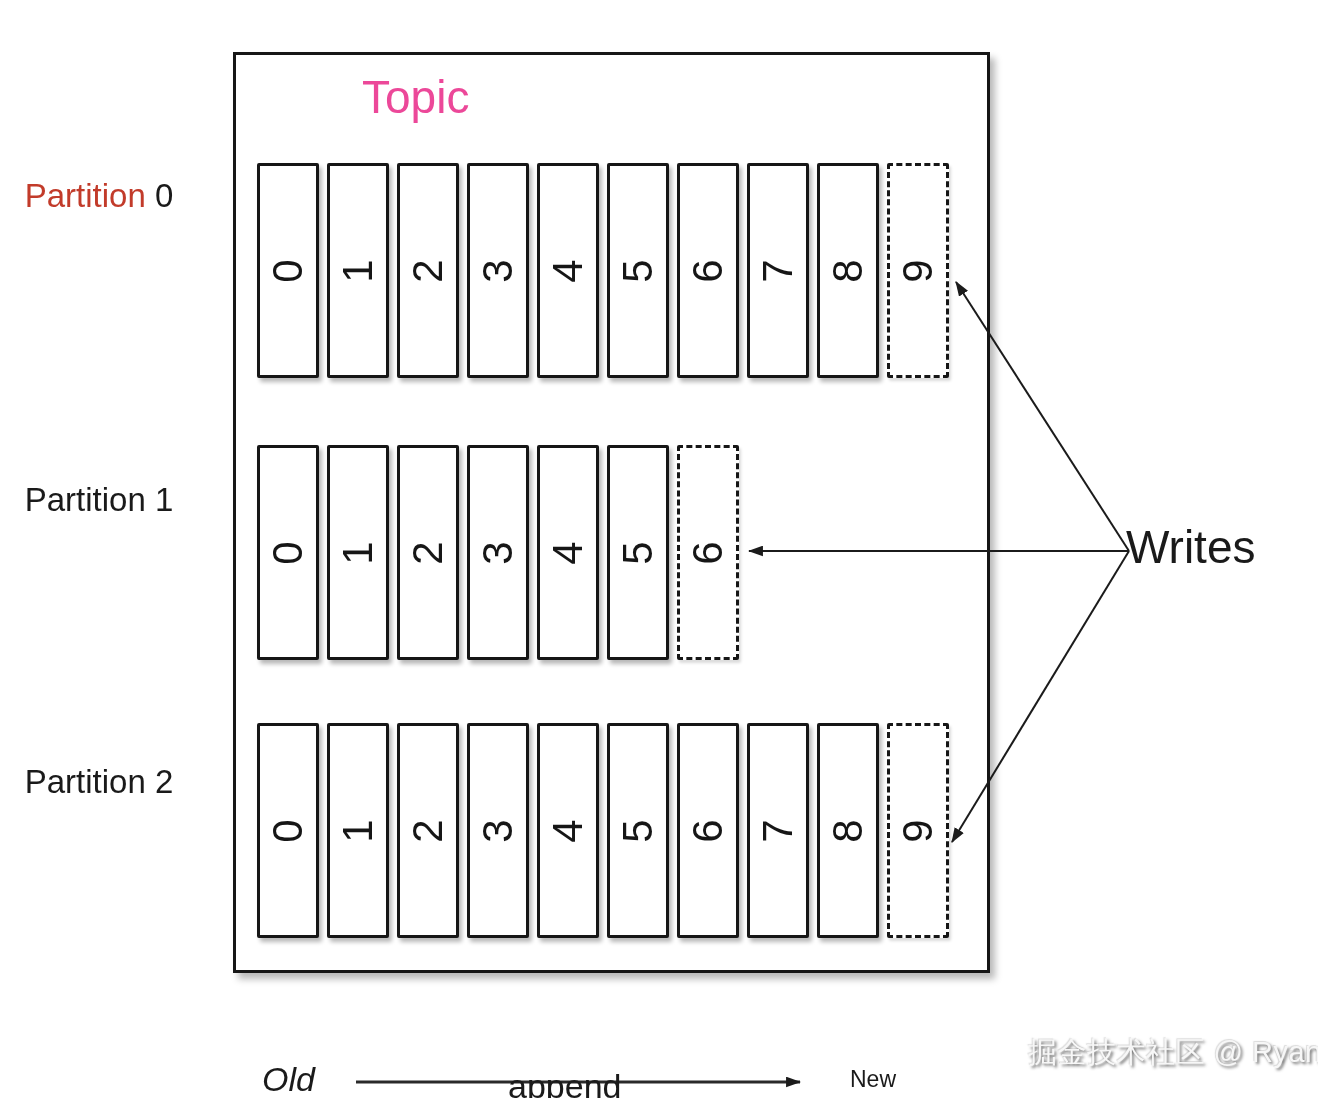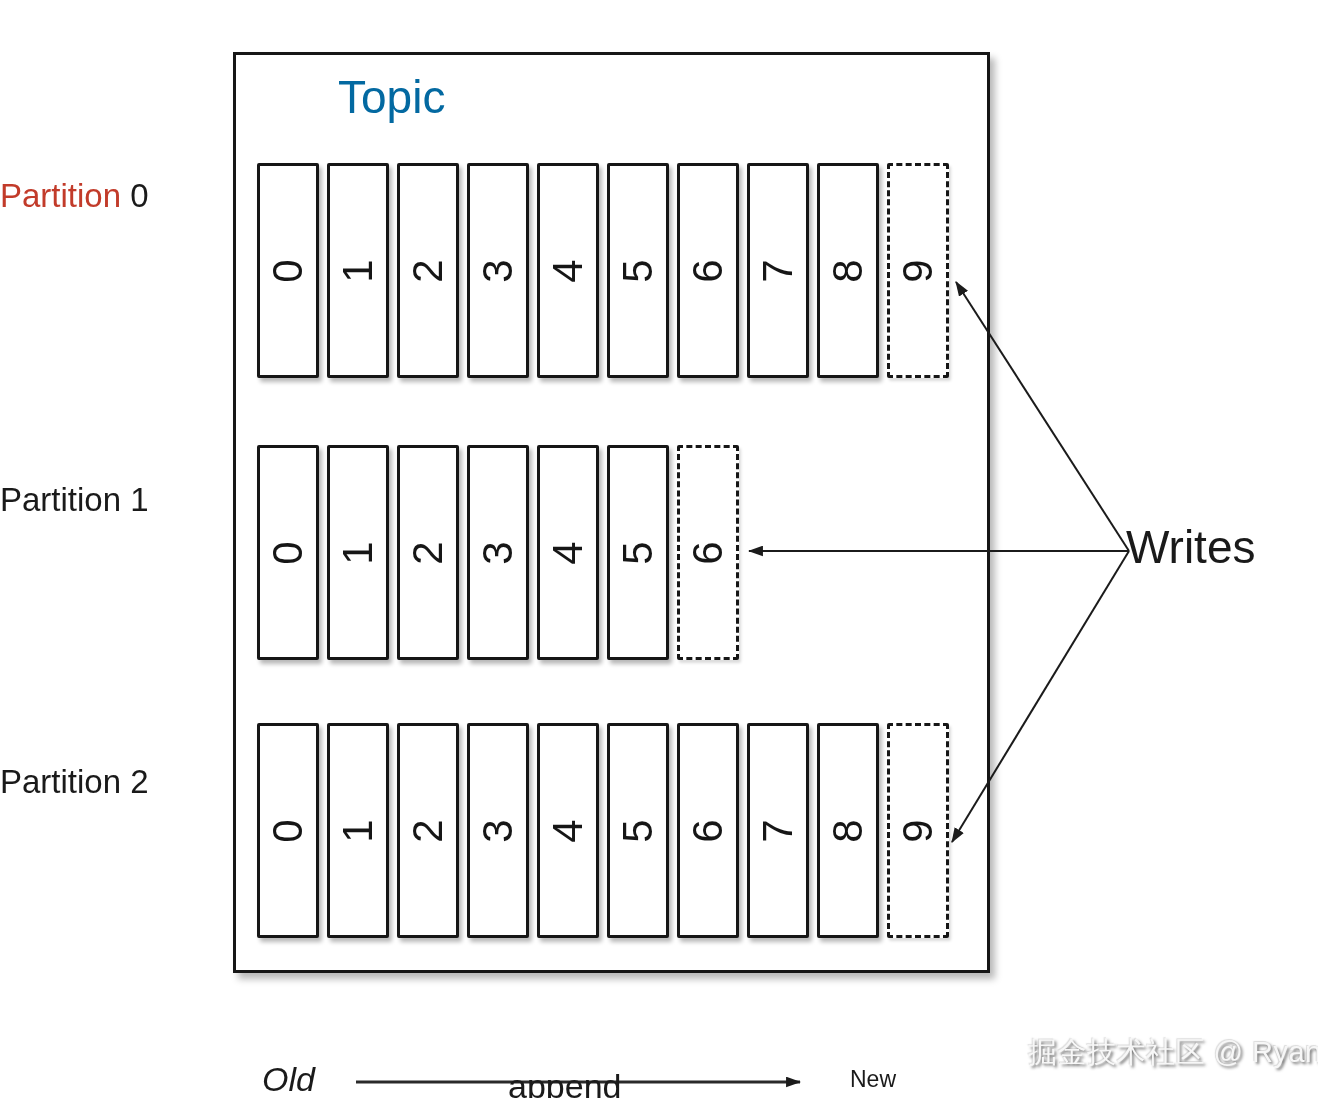--- a/index.html
+++ b/index.html
@@ -9,21 +9,21 @@
   }
   .topic-box{
     position:absolute;left:233px;top:52px;width:757px;height:921px;
     box-sizing:border-box;border:3px solid #161616;background:#ffffff;
     box-shadow:5px 6px 7px rgba(0,0,0,0.28);
   }
   .topic-title{
     position:absolute;left:338px;top:72px;font-size:46px;line-height:50px;font-weight:500;
   }
   .plabel{
-    position:absolute;left:0;width:198px;text-align:left;
+    position:absolute;left:0;width:198px;text-align:center;
     font-size:33px;line-height:46px;white-space:nowrap;
   }
   .plabel-0{top:173px;} .plabel-1{top:477px;} .plabel-2{top:759px;}
   .prow{
     position:absolute;left:257px;height:215px;display:flex;gap:8px;
   }
   .prow-0{top:163px;} .prow-1{top:445px;} .prow-2{top:723px;}
   .cell{
     box-sizing:border-box;width:62px;height:215px;background:#ffffff;
     border:3px solid #161616;border-radius:2px;
@@ -48,21 +48,21 @@
     white-space:nowrap;
   }
 </style>
 </head>
 <body>
 
 <div class="canvas">
 
   <div class="topic-box"></div>
 
-  <div class="topic-title" style="color: #0369a1;">Topic</div>
+  <div class="topic-title" style="color: #ec4899; margin-left: 24px;">Topic</div>
 
   <div class="plabel plabel-0"><span style="color: rgb(194, 59, 42);">Partition</span> <span style="color: rgb(26, 26, 26);">0</span></div>
   <div class="plabel plabel-1"><span style="color: rgb(26, 26, 26);">Partition</span> <span style="color: rgb(26, 26, 26);">1</span></div>
   <div class="plabel plabel-2"><span style="color: rgb(26, 26, 26);">Partition</span> <span style="color: rgb(26, 26, 26);">2</span></div>
 
   <div class="prow prow-0">
       <div class="cell">
         <span class="num">0</span>
       </div>
       <div class="cell">

